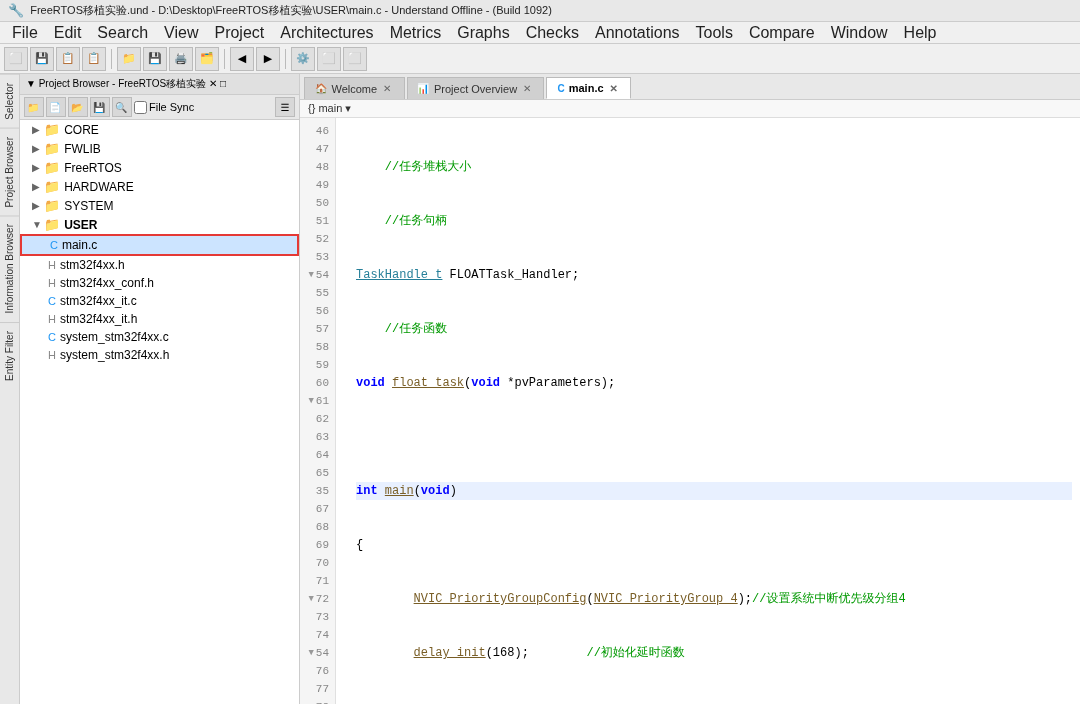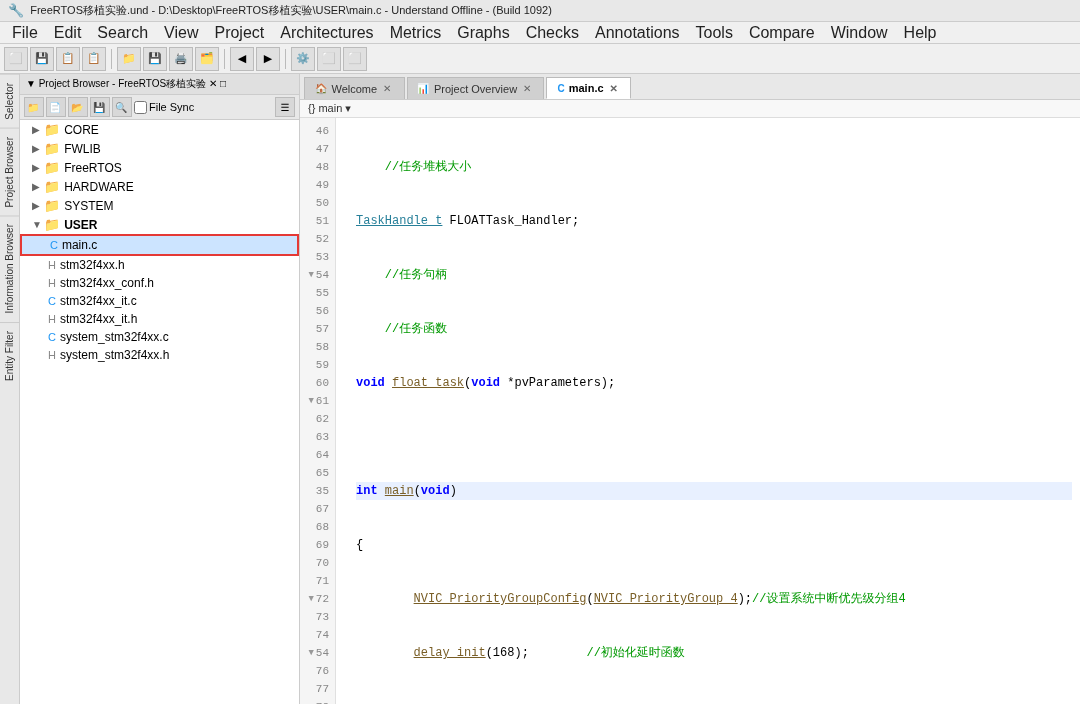--- a/index.html
+++ b/index.html
@@ -351,22 +351,22 @@
         <div class="line-num">
             <span>77</span>
           </div>
         <div class="line-num">
             <span>78</span>
           </div>
 
       </div>
       <div id="code-content">
         <div class="code-line"><span class="comment">&nbsp;&nbsp;&nbsp;&nbsp;//任务堆栈大小</span></div>
+        <div class="code-line"><span class="comment">&nbsp;&nbsp;&nbsp;&nbsp;//任务句柄</span></div>
         <div class="code-line"><span class="type">TaskHandle_t</span><span class="plain"> FLOATTask_Handler;</span></div>
-        <div class="code-line"><span class="comment">&nbsp;&nbsp;&nbsp;&nbsp;//任务句柄</span></div>
         <div class="code-line"><span class="comment">&nbsp;&nbsp;&nbsp;&nbsp;//任务函数</span></div>
         <div class="code-line"><span class="kw">void</span><span class="plain"> </span><span class="func">float_task</span><span class="plain">(</span><span class="kw">void</span><span class="plain"> *pvParameters);</span></div>
         <div class="code-line">&nbsp;</div>
         <div class="code-line highlighted"><span class="kw">int</span><span class="plain"> </span><span class="func">main</span><span class="plain">(</span><span class="kw">void</span><span class="plain">)</span></div>
         <div class="code-line"><span class="plain">{</span></div>
         <div class="code-line"><span class="plain">&nbsp;&nbsp;&nbsp;&nbsp;&nbsp;&nbsp;&nbsp;&nbsp;</span><span class="func">NVIC_PriorityGroupConfig</span><span class="plain">(</span><span class="func">NVIC_PriorityGroup_4</span><span class="plain">);</span><span class="comment">//设置系统中断优先级分组4</span></div>
         <div class="code-line"><span class="plain">&nbsp;&nbsp;&nbsp;&nbsp;&nbsp;&nbsp;&nbsp;&nbsp;</span><span class="func">delay_init</span><span class="plain">(168);&nbsp;&nbsp;&nbsp;&nbsp;&nbsp;&nbsp;&nbsp;&nbsp;</span><span class="comment">//初始化延时函数</span></div>
         
         
         

